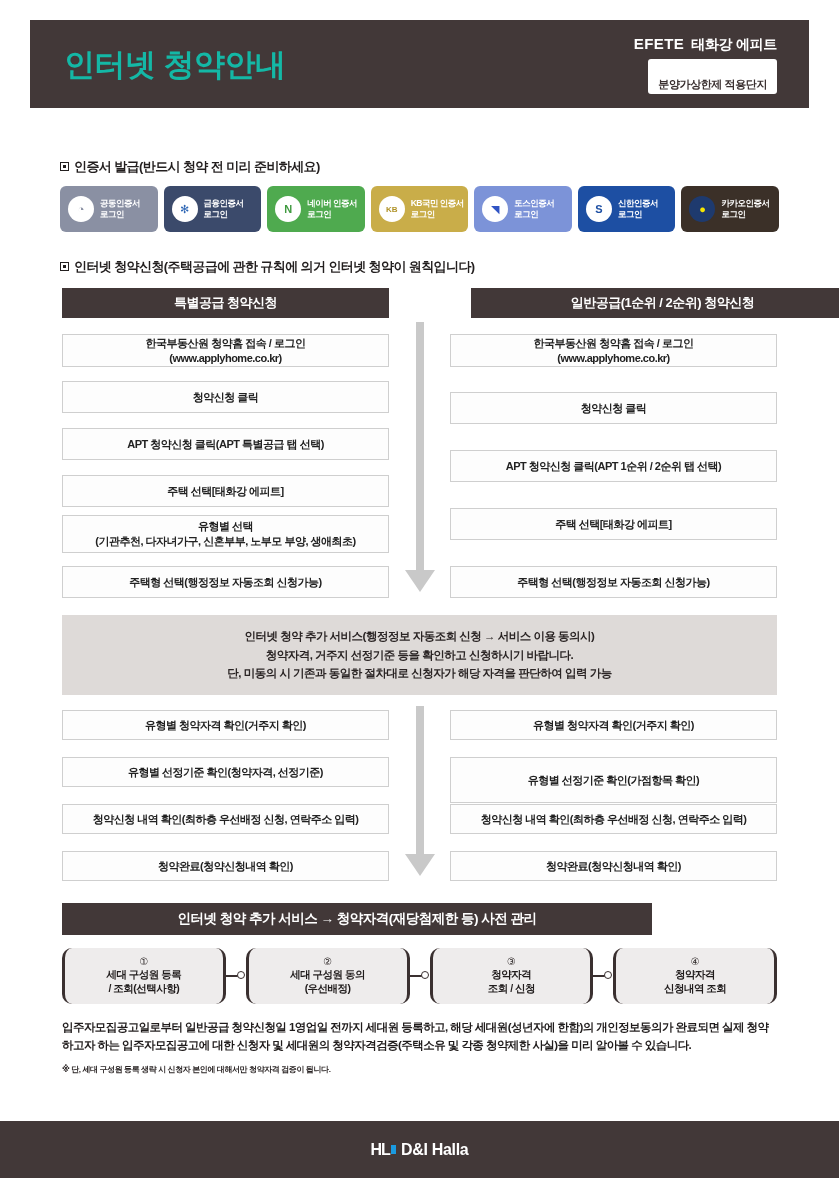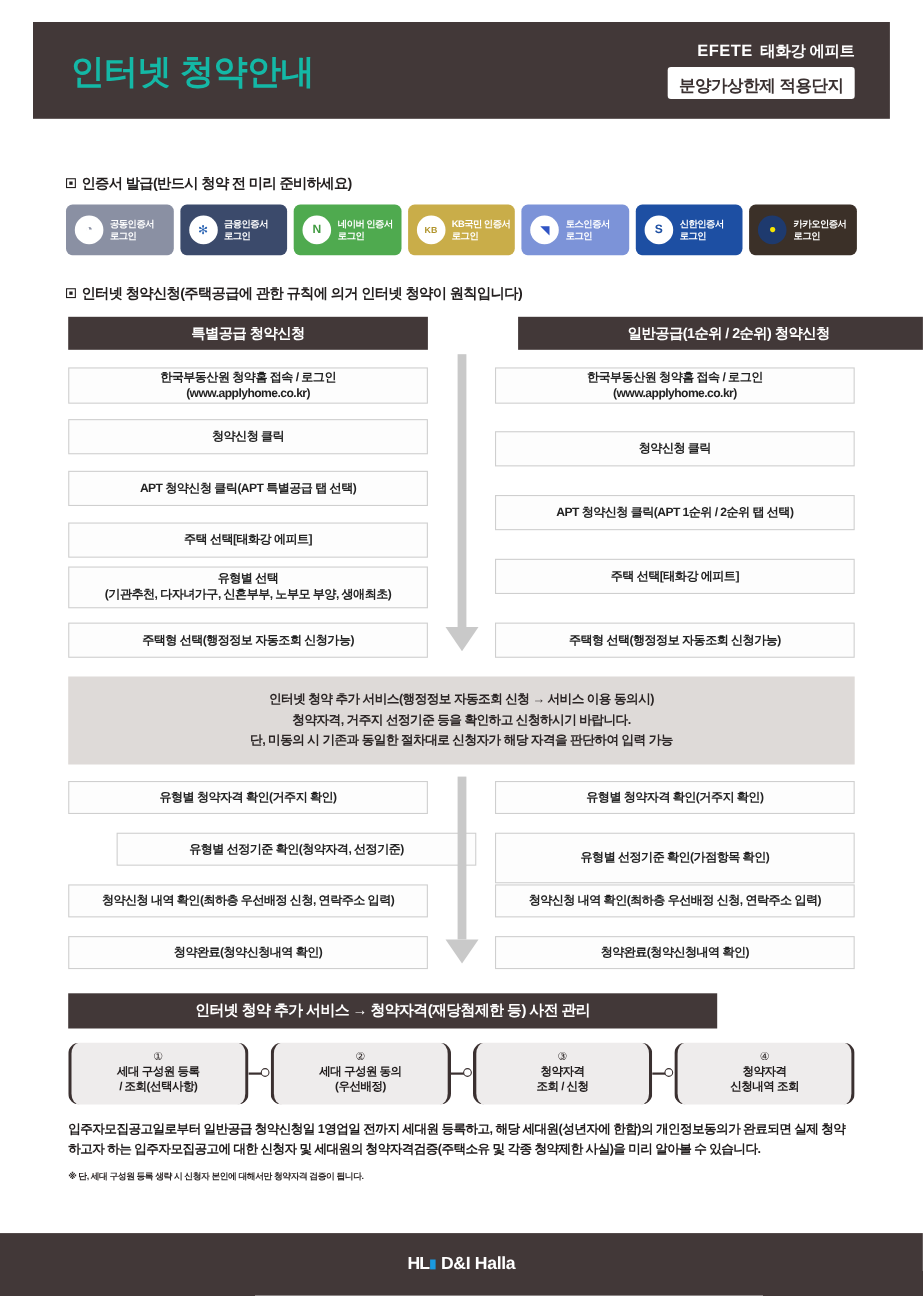--- a/index.html
+++ b/index.html
@@ -57,24 +57,24 @@
     letter-spacing: 0.4px;
   }
   .brand-kr {
     font-size: 14px;
     font-weight: bold;
     letter-spacing: -0.3px;
   }
   .brand-badge {
     background: #ffffff;
     color: #3a3030;
-    font-size: 15px;
+    font-size: 11px;
     font-weight: bold;
     border-radius: 3px;
-    padding: 10px 10px 4px;
+    padding: 20px 10px 4px;
     letter-spacing: -0.4px;
     line-height: 1;
   }
 
   
   .sec-heading {
     position: absolute;
     left: 60px;
     font-size: 13px;
     font-weight: bold;
@@ -431,21 +431,21 @@
       <div class="step-box col-left" style="top: 515px; height: 38px;">유형별 선택
 (기관추천, 다자녀가구, 신혼부부, 노부모 부양, 생애최초)</div>
       <div class="step-box col-left" style="top: 566px; height: 32px;">주택형 선택(행정정보 자동조회 신청가능)</div>
       <div class="step-box col-right" style="top: 334px; height: 33px;">한국부동산원 청약홈 접속 / 로그인
 (www.applyhome.co.kr)</div>
       <div class="step-box col-right" style="top: 392px; height: 32px;">청약신청 클릭</div>
       <div class="step-box col-right" style="top: 450px; height: 32px;">APT 청약신청 클릭(APT 1순위 / 2순위 탭 선택)</div>
       <div class="step-box col-right" style="top: 508px; height: 32px;">주택 선택[태화강 에피트]</div>
       <div class="step-box col-right" style="top: 566px; height: 32px;">주택형 선택(행정정보 자동조회 신청가능)</div>
       <div class="step-box col-left" style="top: 710px; height: 30px;">유형별 청약자격 확인(거주지 확인)</div>
-      <div class="step-box col-left" style="top: 757px; height: 30px; margin-left: 44px;">유형별 선정기준 확인(청약자격, 선정기준)</div>
+      <div class="step-box col-left" style="top: 757px; height: 30px;">유형별 선정기준 확인(청약자격, 선정기준)</div>
       <div class="step-box col-left" style="top: 804px; height: 30px;">청약신청 내역 확인(최하층 우선배정 신청, 연락주소 입력)</div>
       <div class="step-box col-left" style="top: 851px; height: 30px;">청약완료(청약신청내역 확인)</div>
       <div class="step-box col-right" style="top: 710px; height: 30px;">유형별 청약자격 확인(거주지 확인)</div>
       <div class="step-box col-right" style="top: 757px; height: 46px;">유형별 선정기준 확인(가점항목 확인)</div>
       <div class="step-box col-right" style="top: 804px; height: 30px;">청약신청 내역 확인(최하층 우선배정 신청, 연락주소 입력)</div>
       <div class="step-box col-right" style="top: 851px; height: 30px;">청약완료(청약신청내역 확인)</div>
     </div>
 
   <div class="flow-arrow" id="arrow-upper" style="top: 322px; height: 270px;">
     <div class="shaft" style="height: 248px;"></div>

